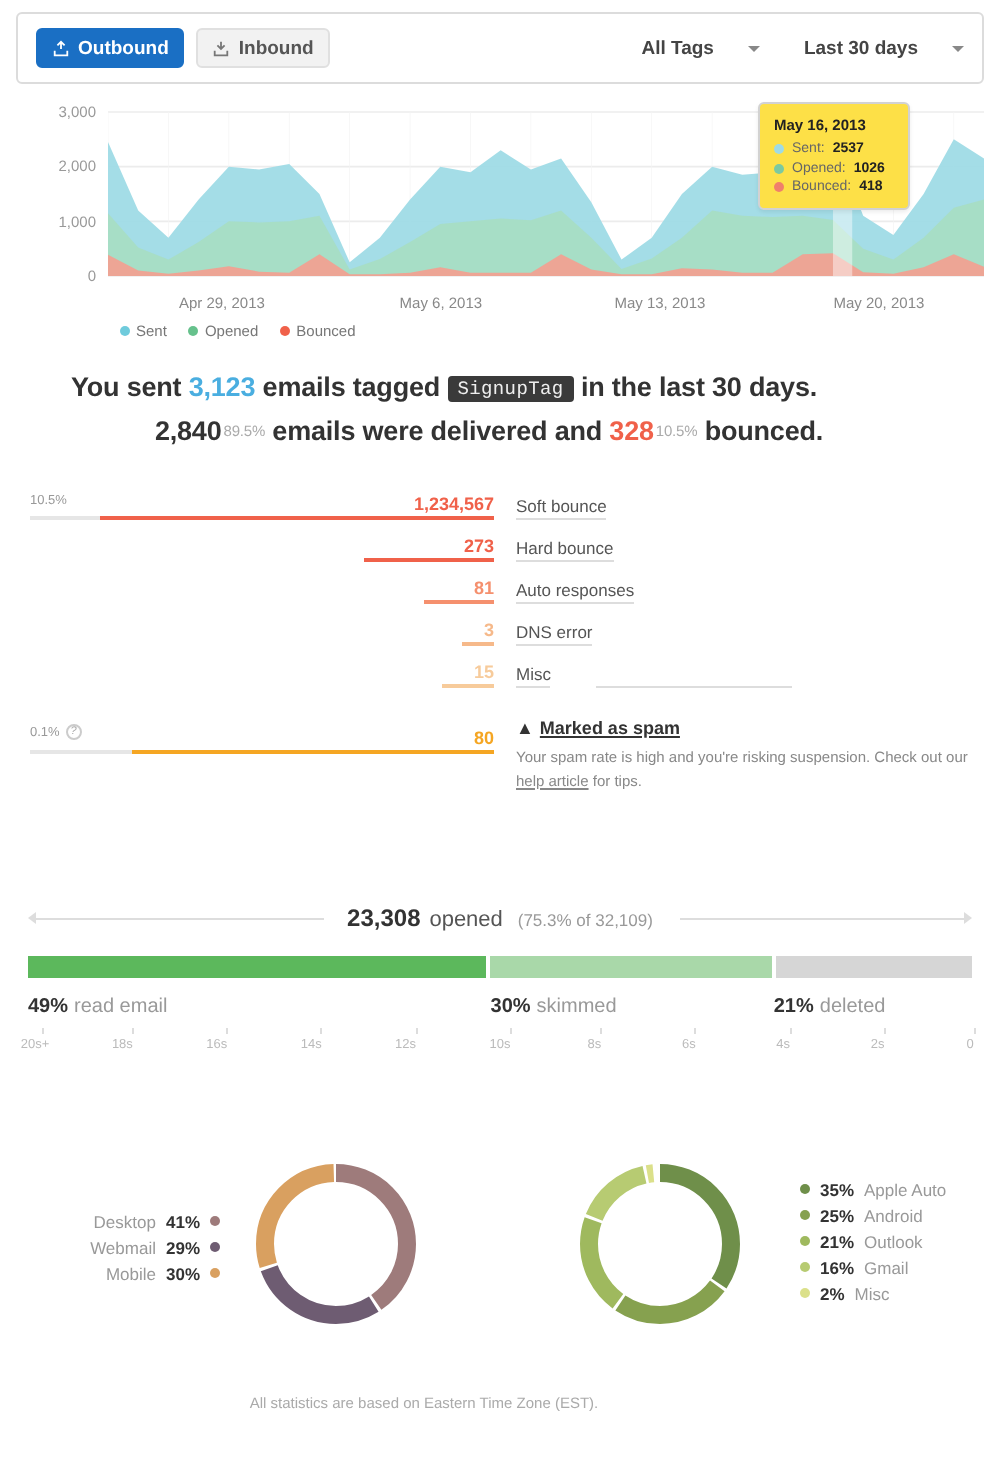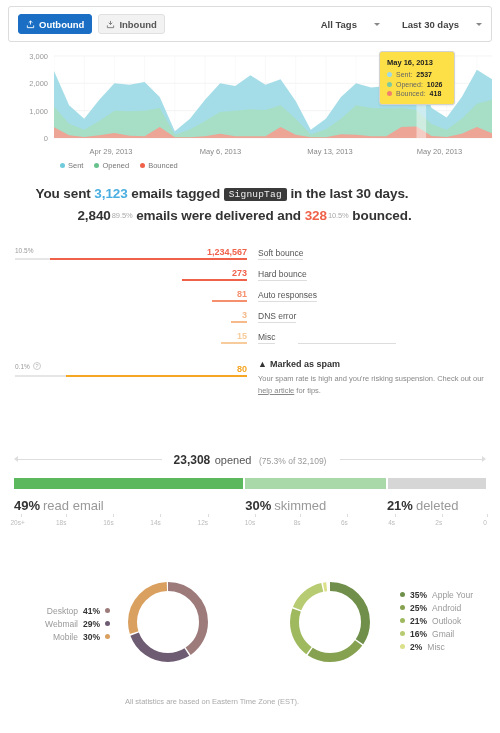--- a/index.html
+++ b/index.html
@@ -93,21 +93,21 @@
 
   
   .spam { position:absolute; left:0; top:356px; width:500px; }
   .spam .bbar { top: 19px; }
   .spam .bval { top: 8px; }
   .qmark {
     display:inline-block; width:8px; height:8px; border:1px solid #ccc; border-radius:50%;
     font-size:5.5px; line-height:7px; text-align:center; color:#aaa; margin-left:3px;
     vertical-align: 1px;
   }
-  .spam-title { position:absolute; left:258px; top:3px; font-size:9px; font-weight:bold; color:#333; }
+  .spam-title { position:absolute; left:258px; top:3px; font-size:9px; font-weight:bold; color:#333;text-decoration:underline; }
   .warn-tri { display:inline-block; margin-right:3px; color:#333; font-size:9px; }
   .spam-desc { position:absolute; left:258px; top:17px; width:232px; font-size:7.5px;
                color:#888; line-height: 12px; }
   .spam-desc a { color:#888; }
 
   
   .opened { position:absolute; left:0; top:450px; width:500px; }
   .op-headline { position:relative; height: 18px; }
   .op-rule { position:absolute; top: 9px; height:1px; background:#ddd; }
   .op-rule.left { left: 18px; width: 144px; }
@@ -117,21 +117,21 @@
   .op-arrow-l { left: 14px; border-right:4px solid #ddd; }
   .op-arrow-r { right: 14px; border-left:4px solid #ddd; }
   .op-text { position:absolute; left:0; width:500px; text-align:center; top:0; }
   .op-num { font-size: 12px; font-weight:bold; color:#333; }
   .op-word { font-size: 11px; color:#555; }
   .op-of { font-size: 8.5px; color:#999; margin-left:3px; }
   .op-bar { position:absolute; left: 14px; top: 28px; width: 472px; height: 11px;
             display:flex; overflow:hidden; }
   .op-seg { height: 11px; }
   .op-labels { position:absolute; left:14px; top: 48px; width: 472px; height: 12px; }
-  .op-lab { position:absolute; font-size: 13px; }
+  .op-lab { position:absolute; font-size: 10px; }
   .op-lab b { color:#333; font-weight:bold; }
   .op-lab span { color:#999; margin-left:3px; }
   .op-ticks { position:absolute; left:14px; top: 64px; width: 472px; height: 14px; }
   .op-tick { position:absolute; top: 0; }
   .op-tick i { display:block; width:1px; height:3px; background:#ddd; margin: 0 auto; }
   .op-tick span { display:block; font-size: 6.5px; color:#bbb; transform: translateX(-50%);
                   margin-top:2px; white-space:nowrap; }
 
   
   .donuts { position:absolute; left:0; top:560px; width:500px; height:115px; }
@@ -429,21 +429,21 @@
           <circle cx="40" cy="40" r="35.5" fill="none" stroke="#86a14f" stroke-width="9" stroke-dasharray="54.26326960121882 168.7898088036565" stroke-dashoffset="-78.06857744170637" transform="rotate(-90 40 40)"></circle>
           <circle cx="40" cy="40" r="35.5" fill="none" stroke="#9fb95e" stroke-width="9" stroke-dasharray="45.34114646502382 177.7119319398515" stroke-dashoffset="-133.83184704292518" transform="rotate(-90 40 40)"></circle>
           <circle cx="40" cy="40" r="35.5" fill="none" stroke="#b7cb72" stroke-width="9" stroke-dasharray="34.188492544780054 188.86458586009527" stroke-dashoffset="-180.672993507949" transform="rotate(-90 40 40)"></circle>
           <circle cx="40" cy="40" r="35.5" fill="none" stroke="#dbe08a" stroke-width="9" stroke-dasharray="2.9610615680975068 220.09201683677782" stroke-dashoffset="-216.36148605272905" transform="rotate(-90 40 40)"></circle>
         </svg>
       </div>
     <div class="dleg right" style="left:400px; top:28px; width:100px;" id="clileg">
         <div class="dleg-row">
           <i class="dot" style="background:#6f8f4a"></i>
           <b>35%</b>
-          <span>Apple Your</span>
+          <span>Apple Auto</span>
         </div>
         <div class="dleg-row">
           <i class="dot" style="background:#86a14f"></i>
           <b>25%</b>
           <span>Android</span>
         </div>
         <div class="dleg-row">
           <i class="dot" style="background:#9fb95e"></i>
           <b>21%</b>
           <span>Outlook</span>

